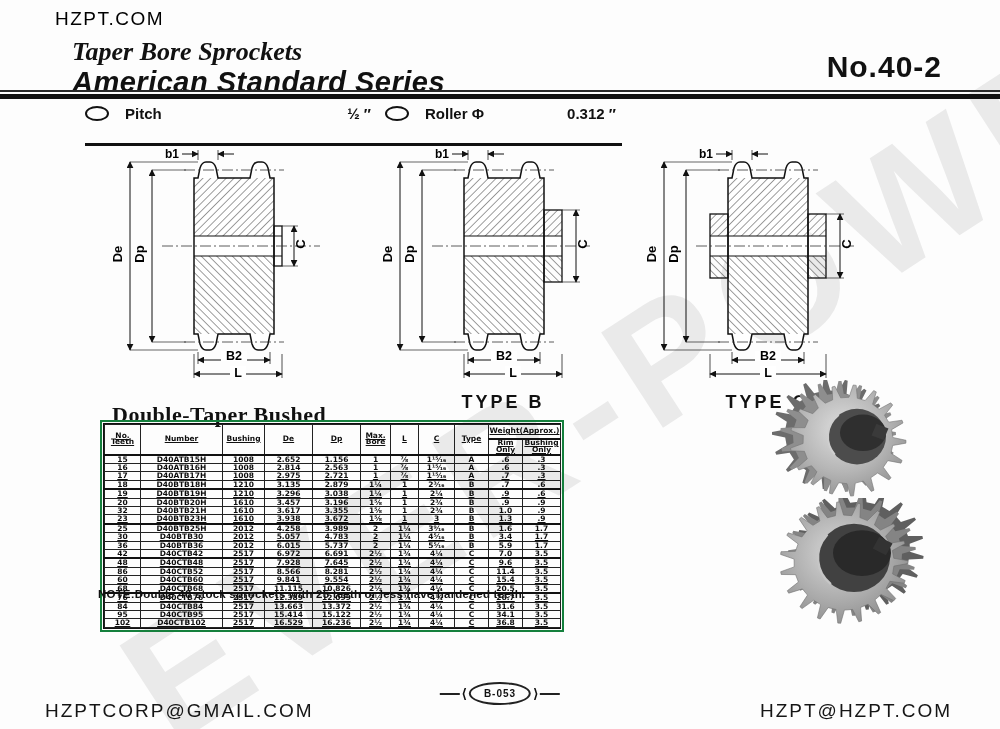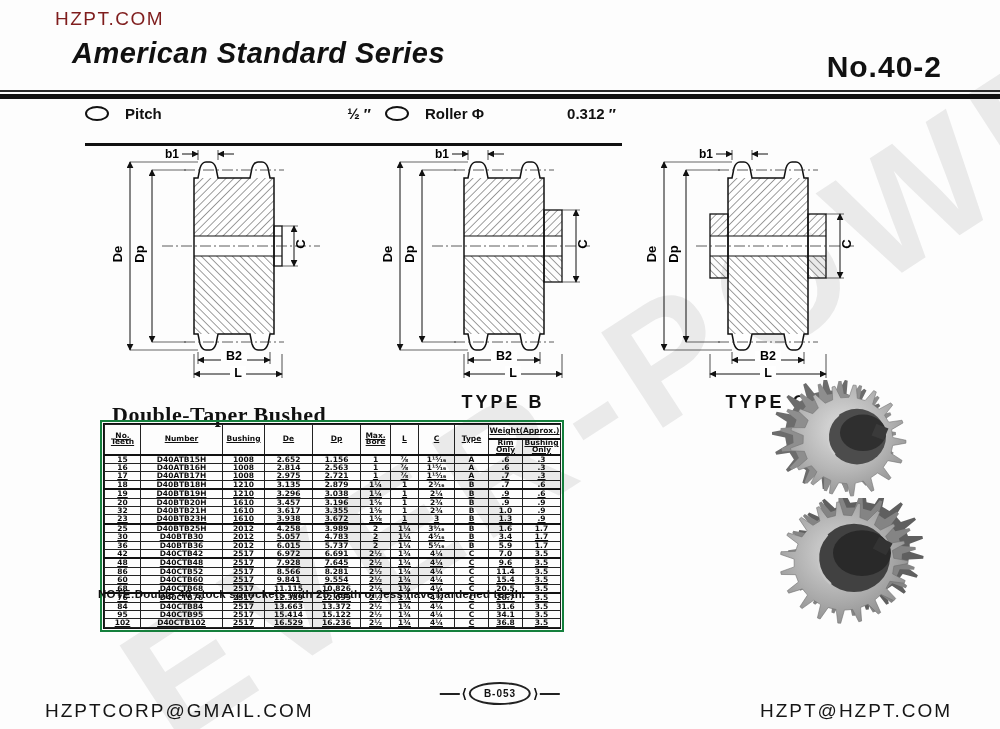--- a/index.html
+++ b/index.html
@@ -4,21 +4,21 @@
 <style>
   html,body{margin:0;padding:0;}
   body{width:1000px;height:729px;position:relative;background:#fdfdfd;
        font-family:"Liberation Sans",sans-serif;color:#111;overflow:hidden;}
   .wm{position:absolute;left:90px;top:620px;font-size:165px;font-weight:bold;
       color:rgba(110,110,110,0.13);letter-spacing:14px;white-space:nowrap;
       transform:rotate(-33deg);transform-origin:left top;z-index:0;}
   .layer{position:absolute;inset:0;z-index:1;}
   
   .hdr{position:absolute;top:8px;left:55px;right:52px;display:flex;justify-content:space-between;
-       font-size:19px;letter-spacing:1.5px;color:#7f1d1d;}
+       font-size:19px;letter-spacing:1.5px;color:#000000;}
   .titleblock{position:absolute;top:38px;left:72px;line-height:1.1;}
   .t1{font-family:"Liberation Serif",serif;font-style:italic;font-weight:bold;font-size:26px;}
   .t2{font-style:italic;font-weight:bold;font-size:29px;letter-spacing:0.5px;}
   .pageno{position:absolute;top:50px;right:58px;font-size:30px;font-weight:bold;letter-spacing:1px;}
   .rule-thin{position:absolute;top:90px;left:0;width:1000px;height:2px;background:#2a2a2a;}
   .rule-thick{position:absolute;top:94px;left:0;width:1000px;height:5px;background:#111;}
   
   .specs{position:absolute;top:103px;left:85px;width:545px;}
   .spec-row{display:flex;height:21px;align-items:center;}
   .spec-item{display:flex;align-items:center;font-weight:bold;font-size:15px;text-align:center;}
@@ -61,20 +61,21 @@
 <body>
 
 <div class="wm">EVER-POWER</div>
 
 <div class="layer">
   <div class="hdr">
     <span>HZPT.COM</span>
   </div>
 
   <div class="titleblock">
+    <div class="t1">Taper Bore Sprockets</div>
     <div class="t2">American Standard Series</div>
   </div>
   <div class="pageno">No.40-2</div>
   <div class="rule-thin"></div>
   <div class="rule-thick"></div>
 
   <div class="specs">
     <div class="spec-row">
       <div class="spec-item c1">
         <span class="oval"></span>

